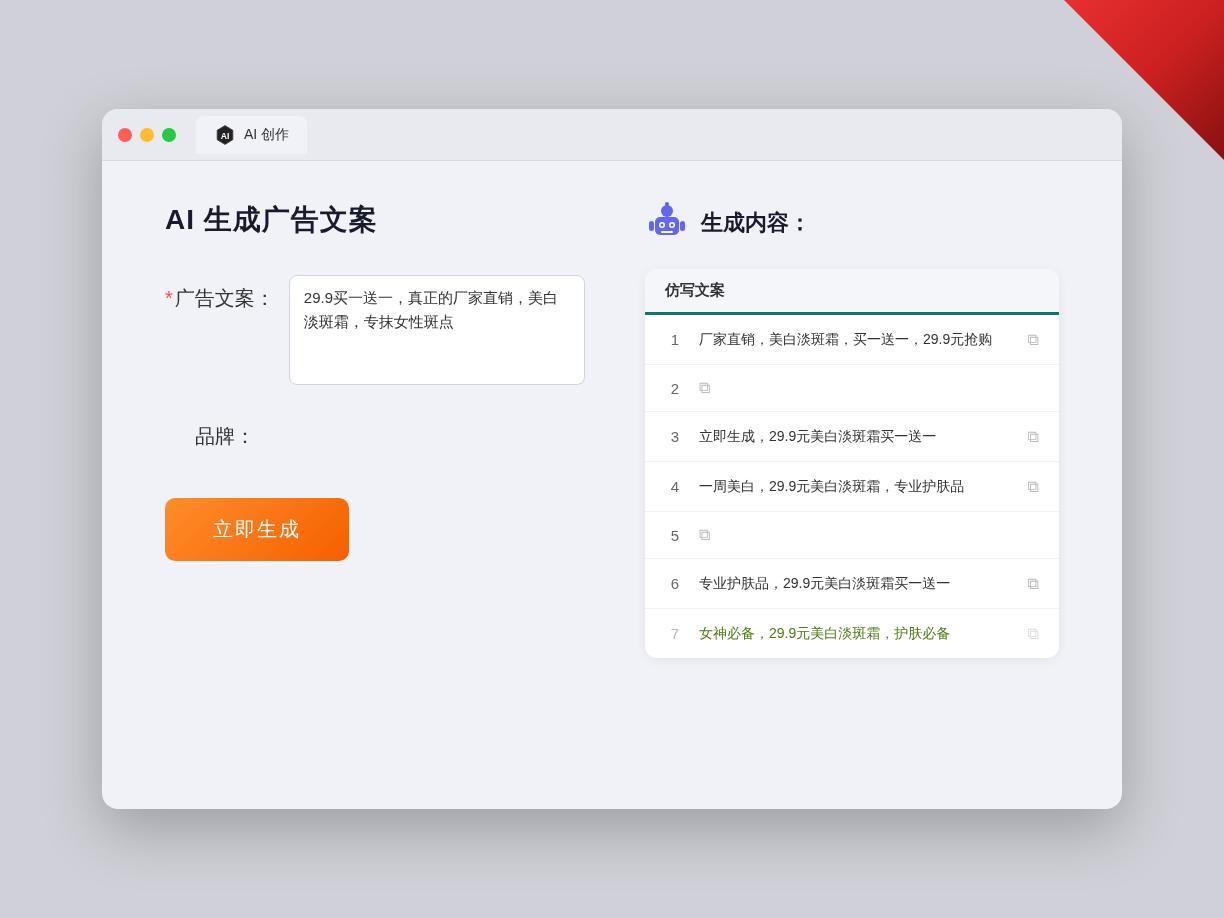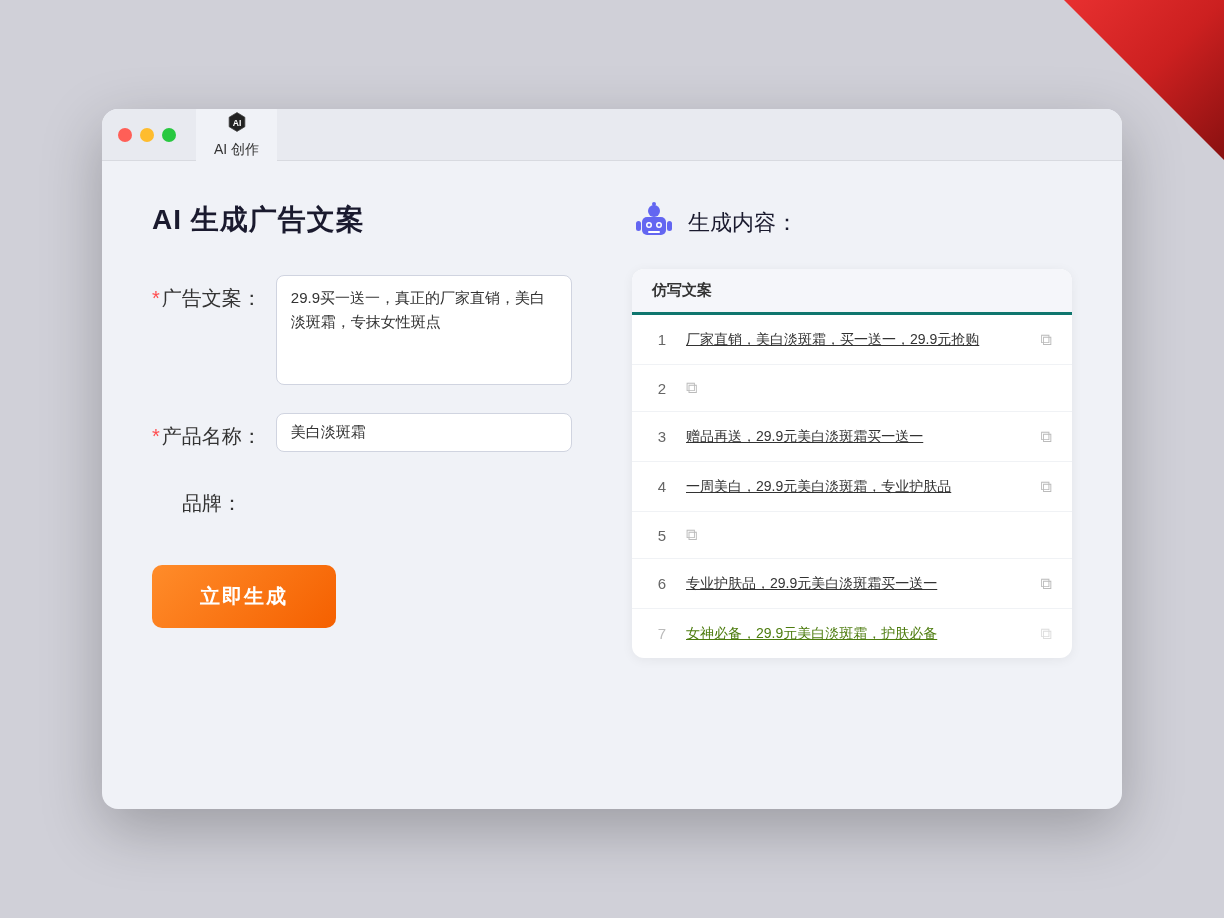--- a/index.html
+++ b/index.html
@@ -66,32 +66,31 @@
     .tab {
       background: #f0f2f7;
       border-radius: 8px 8px 0 0;
       padding: 8px 18px;
       display: flex;
       align-items: center;
       gap: 8px;
       font-size: 14px;
       color: #333;
       cursor: pointer;
-      flex-direction: column;
     }
 
     .tab-icon {
       width: 22px;
       height: 22px;
     }
 
     
     .main-content {
       display: flex;
-      padding: 40px 50px;
+      padding: 40px 63px;
       gap: 60px;
       min-height: 648px;
     }
 
     
     .left-panel {
       flex: 0 0 420px;
     }
 
     .page-title {
@@ -140,21 +139,21 @@
       line-height: 1.6;
     }
 
     .generate-btn {
       background: linear-gradient(135deg, #ff8c2a, #f56000);
       color: #fff;
       border: none;
       border-radius: 10px;
       padding: 18px 48px;
       font-size: 20px;
-      font-weight: 700;
+      font-weight: 400;
       cursor: pointer;
       margin-top: 20px;
       letter-spacing: 2px;
       font-family: inherit;
     }
 
     
     .right-panel {
       flex: 1;
     }
@@ -166,21 +165,21 @@
       margin-bottom: 24px;
     }
 
     .robot-icon {
       width: 44px;
       height: 44px;
     }
 
     .result-title {
       font-size: 22px;
-      font-weight: 400;
+      font-weight: 700;
       color: #1a1a2e;
     }
 
     .result-table {
       background: #fff;
       border-radius: 12px;
       overflow: hidden;
       box-shadow: 0 2px 12px rgba(0,0,0,0.06);
     }
 
@@ -210,21 +209,20 @@
       color: #666;
       min-width: 20px;
       text-align: center;
     }
 
     .row-text {
       flex: 1;
       font-size: 14px;
       color: #333;
       line-height: 1.5;
-      text-decoration: underline;
     }
 
     .row-text.dimmed {
       color: #4d7c0f;
     }
 
     .copy-icon {
       color: #bbb;
       cursor: pointer;
       font-size: 16px;
@@ -260,26 +258,20 @@
 
       
       <div class="form-group">
         <label class="form-label">
           <span class="required-star">*</span>广告文案：
         </label>
         <textarea class="form-input" style="">29.9买一送一，真正的厂家直销，美白淡斑霜，专抹女性斑点</textarea>
       </div>
 
       
-      <div class="form-group">
-        <label class="form-label">
-          <span class="required-star">*</span>产品名称：
-        </label>
-        <input type="text" class="form-input" value="美白淡斑霜" style="">
-      </div>
 
       
       <div class="form-group">
         <label class="form-label">品牌：</label>
       </div>
 
       <button class="generate-btn">立即生成</button>
     </div>
 
     <div class="right-panel">
@@ -310,21 +302,21 @@
           <span class="copy-icon">⧉</span>
         </div>
 
         <div class="table-row">
           <span class="row-number">2</span>
           <span class="copy-icon">⧉</span>
         </div>
 
         <div class="table-row">
           <span class="row-number">3</span>
-          <span class="row-text">赠品再送，29.9元美白淡斑霜买一送一</span>
+          <span class="row-text">立即生成，29.9元美白淡斑霜买一送一</span>
           <span class="copy-icon">⧉</span>
         </div>
 
         <div class="table-row">
           <span class="row-number">4</span>
           <span class="row-text">一周美白，29.9元美白淡斑霜，专业护肤品</span>
           <span class="copy-icon">⧉</span>
         </div>
 
         <div class="table-row">

